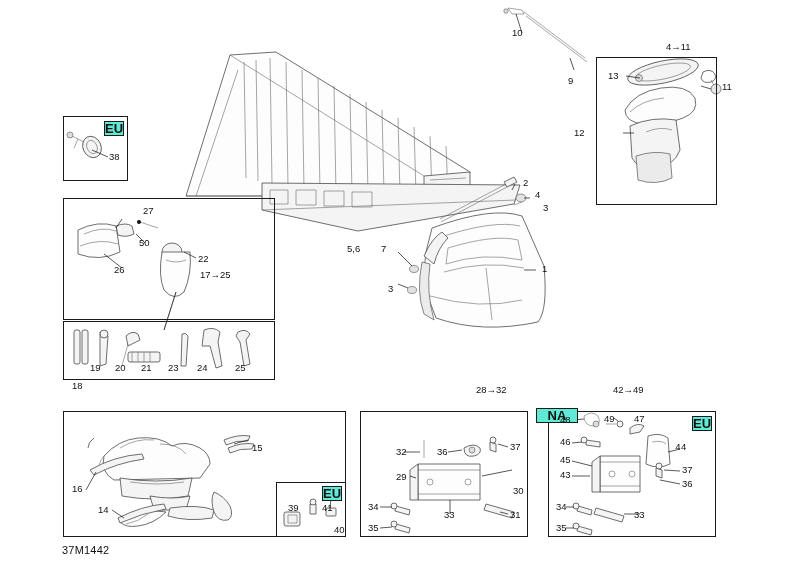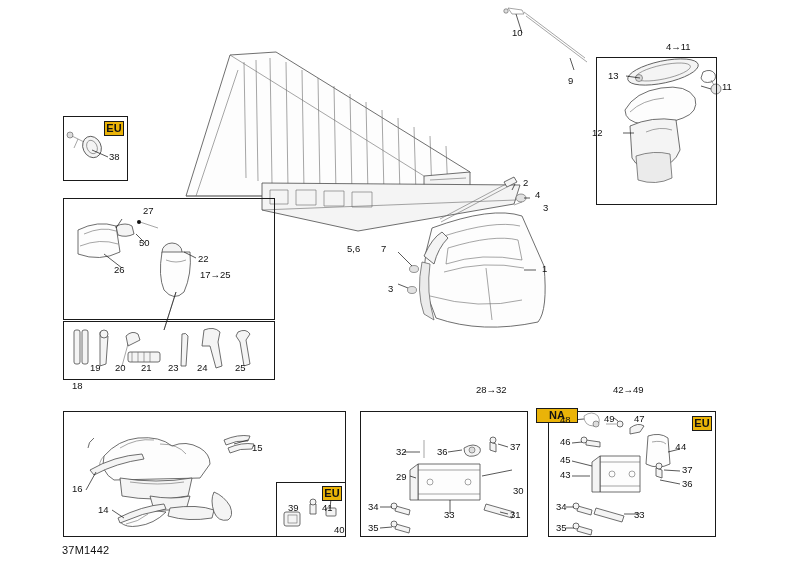--- a/index.html
+++ b/index.html
@@ -25,27 +25,27 @@
     position: absolute;
     font-size: 9.5px;
     color: #111111;
     white-space: nowrap;
     line-height: 1;
   }
   .badge {
     position: absolute;
     border: 1px solid #1a1a1a;
     box-sizing: border-box;
-    font-size: 11px;
+    font-size: 13px;
     font-weight: bold;
     color: #111111;
     text-align: center;
     line-height: 13px;
     height: 15px;
-    background: #eab308;
+    background: #5eead4;
   }
   .diagcode {
     position: absolute;
     left: 62px;
     top: 544px;
     font-size: 11px;
     color: #111111;
     letter-spacing: 0.2px;
   }
   svg.art {
@@ -312,21 +312,21 @@
 
   <div class="lbl" style="left:428px; top:385px;margin-left:48px;">28→32</div>
   <div class="lbl" style="left:613px; top:385px;">42→49</div>
   <div class="lbl" style="left:200px; top:270px;">17→25</div>
   <div class="lbl" style="left:666px; top:42px;">4→11</div>
 
   <div class="lbl" style="left:512px; top:28px;">10</div>
   <div class="lbl" style="left:608px; top:71px;">13</div>
   <div class="lbl" style="left:568px; top:76px;">9</div>
   <div class="lbl" style="left:722px; top:82px;">11</div>
-  <div class="lbl" style="left:592px; top:128px;">12</div>
+  <div class="lbl" style="left:574px; top:128px;">12</div>
 
   <div class="lbl" style="left:523px; top:178px;">2</div>
   <div class="lbl" style="left:535px; top:190px;">4</div>
   <div class="lbl" style="left:543px; top:203px;">3</div>
   <div class="lbl" style="left:347px; top:244px;">5,6</div>
   <div class="lbl" style="left:381px; top:244px;">7</div>
   <div class="lbl" style="left:542px; top:264px;">1</div>
   <div class="lbl" style="left:388px; top:284px;">3</div>
 
   <div class="lbl" style="left:109px; top:152px;">38</div>

